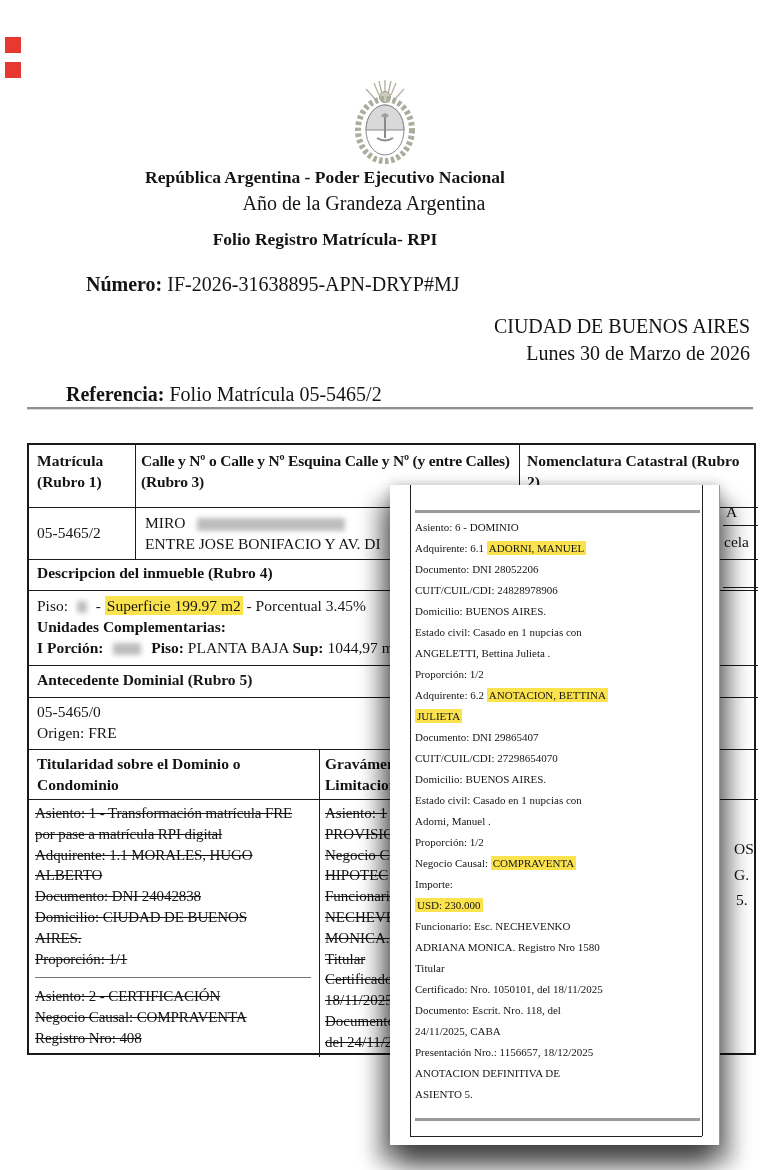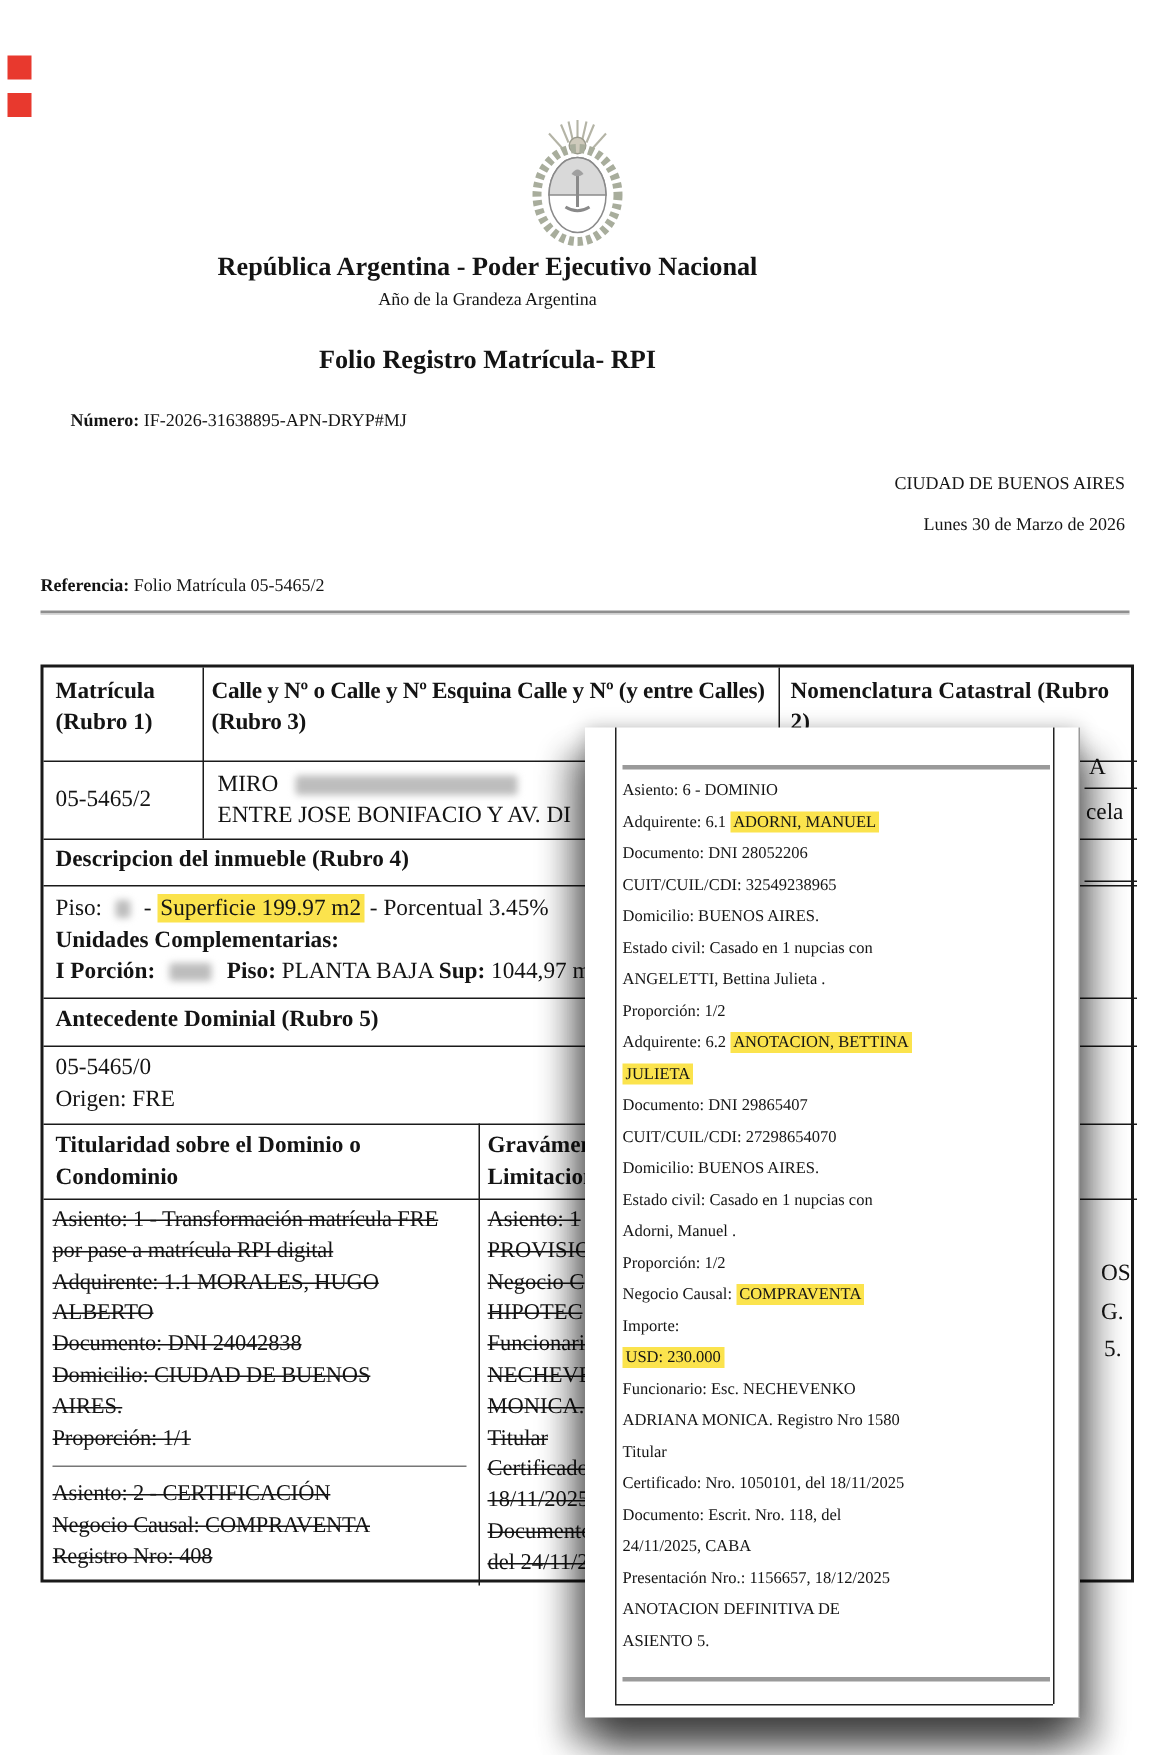--- a/index.html
+++ b/index.html
@@ -4,21 +4,21 @@
 <style>
   :root{ --hl:#fbe34d; --red:#e8392e; --ink:#141414; --line:#1a1a1a; }
   html,body{margin:0;padding:0;background:#fff;}
   #page{position:relative;width:780px;height:1170px;background:#fff;overflow:hidden;
         font-family:"Liberation Serif","DejaVu Serif",serif;color:var(--ink);}
   .abs{position:absolute;}
   .ctr{left:0;width:650px;text-align:center;}
   .b{font-weight:bold;}
   .red-mark{position:absolute;left:5px;width:16px;height:16px;background:var(--red);}
   .t-big{font-size:17.5px;font-weight:bold;}
-  .t-med{font-size:12px;}
+  .t-med{font-size:20px;padding-left:39px;}
   .hrule{position:absolute;left:27px;width:726px;height:0;border-top:2px solid #8f8f8f;border-bottom:1px solid #d9d9d9;}
   
   #doc-table{position:absolute;left:27px;top:443px;width:729px;height:612px;border:2px solid var(--line);box-sizing:border-box;}
   .hline{position:absolute;height:0;border-top:1.5px solid var(--line);}
   .vline{position:absolute;width:0;border-left:1.5px solid var(--line);}
   .cell{position:absolute;box-sizing:border-box;font-size:15.5px;line-height:20.8px;}
   .blur{display:inline-block;background:#bdbdbd;filter:blur(2.5px);border-radius:2px;vertical-align:middle;}
   .hl{background:var(--hl);padding:1px 2px;}
   .tline{line-height:20.8px;white-space:nowrap;}
   .struck .tline{text-decoration:line-through;text-decoration-thickness:1.2px;}
@@ -184,21 +184,21 @@
   <div id="overlay-card">
     <div class="ivline" style="left:20px;"></div>
     <div class="ivline" style="left:312px;"></div>
     <div class="ibottom"></div>
     <div class="gsep" style="top:25px;"></div>
     <div class="gsep" style="top:633px;"></div>
     <div id="card-text">
         <div class="tline"><span>Asiento: 6 - DOMINIO</span></div>
         <div class="tline"><span>Adquirente: 6.1 </span><span class="hl">ADORNI, MANUEL</span></div>
         <div class="tline"><span>Documento: DNI 28052206</span></div>
-        <div class="tline"><span>CUIT/CUIL/CDI: 32549238965</span></div>
+        <div class="tline"><span>CUIT/CUIL/CDI: 24828978906</span></div>
         <div class="tline"><span>Domicilio: BUENOS AIRES.</span></div>
         <div class="tline"><span>Estado civil: Casado en 1 nupcias con</span></div>
         <div class="tline"><span>ANGELETTI, Bettina Julieta .</span></div>
         <div class="tline"><span>Proporción: 1/2</span></div>
         <div class="tline"><span>Adquirente: 6.2 </span><span class="hl">ANOTACION, BETTINA</span></div>
         <div class="tline"><span class="hl">JULIETA</span></div>
         <div class="tline"><span>Documento: DNI 29865407</span></div>
         <div class="tline"><span>CUIT/CUIL/CDI: 27298654070</span></div>
         <div class="tline"><span>Domicilio: BUENOS AIRES.</span></div>
         <div class="tline"><span>Estado civil: Casado en 1 nupcias con</span></div>

